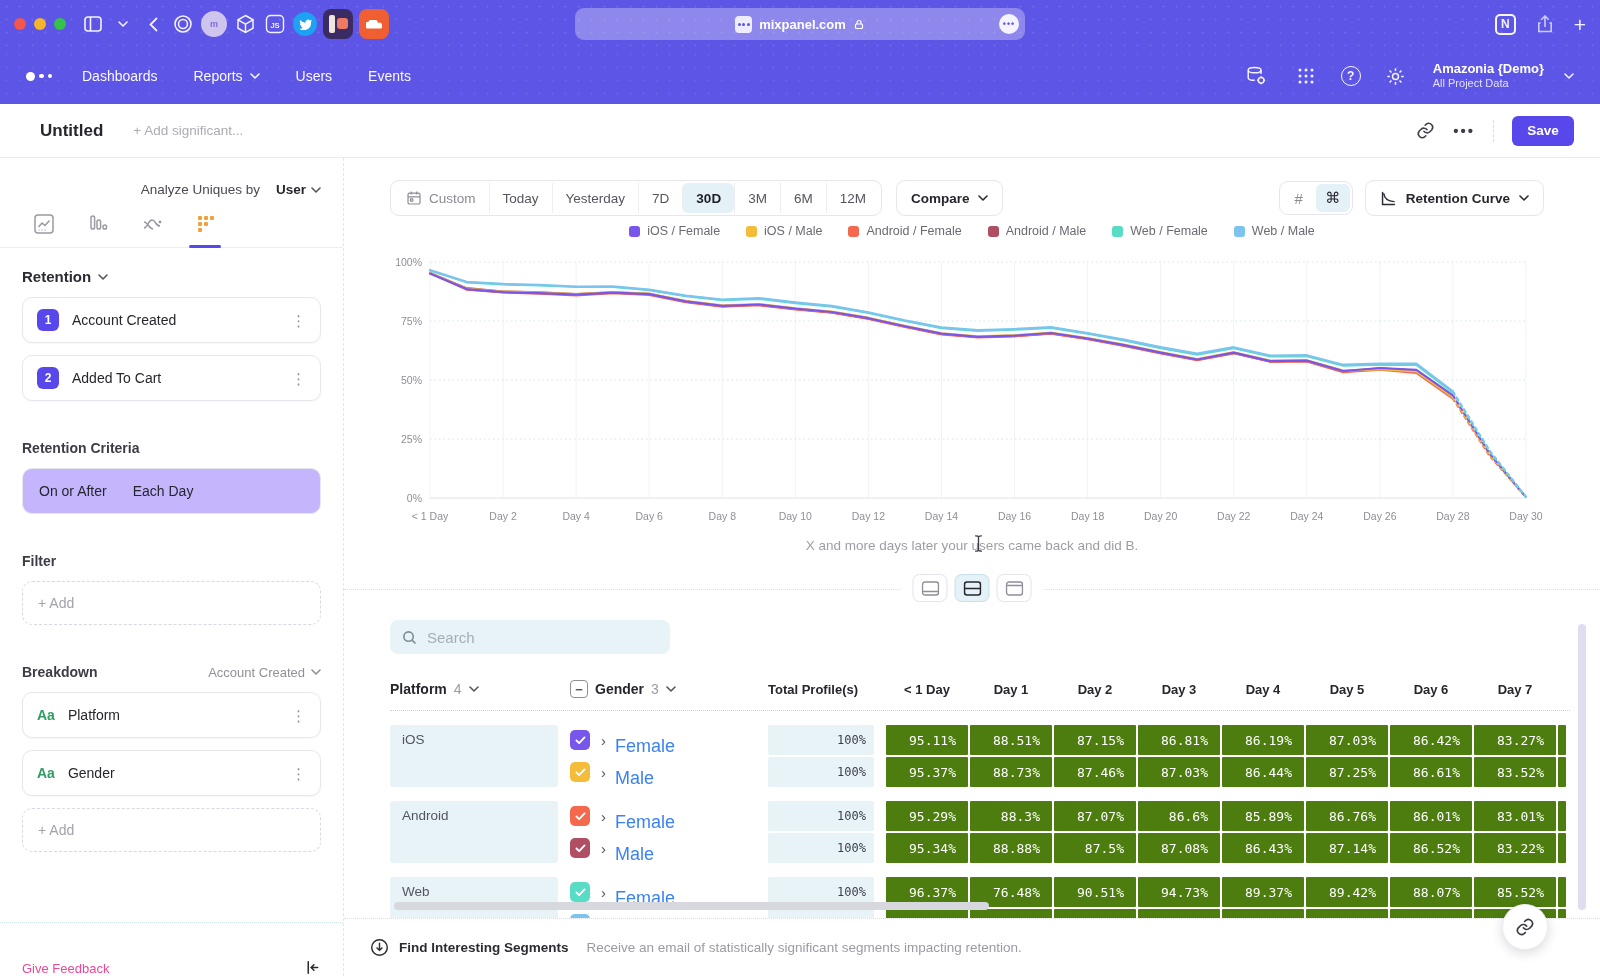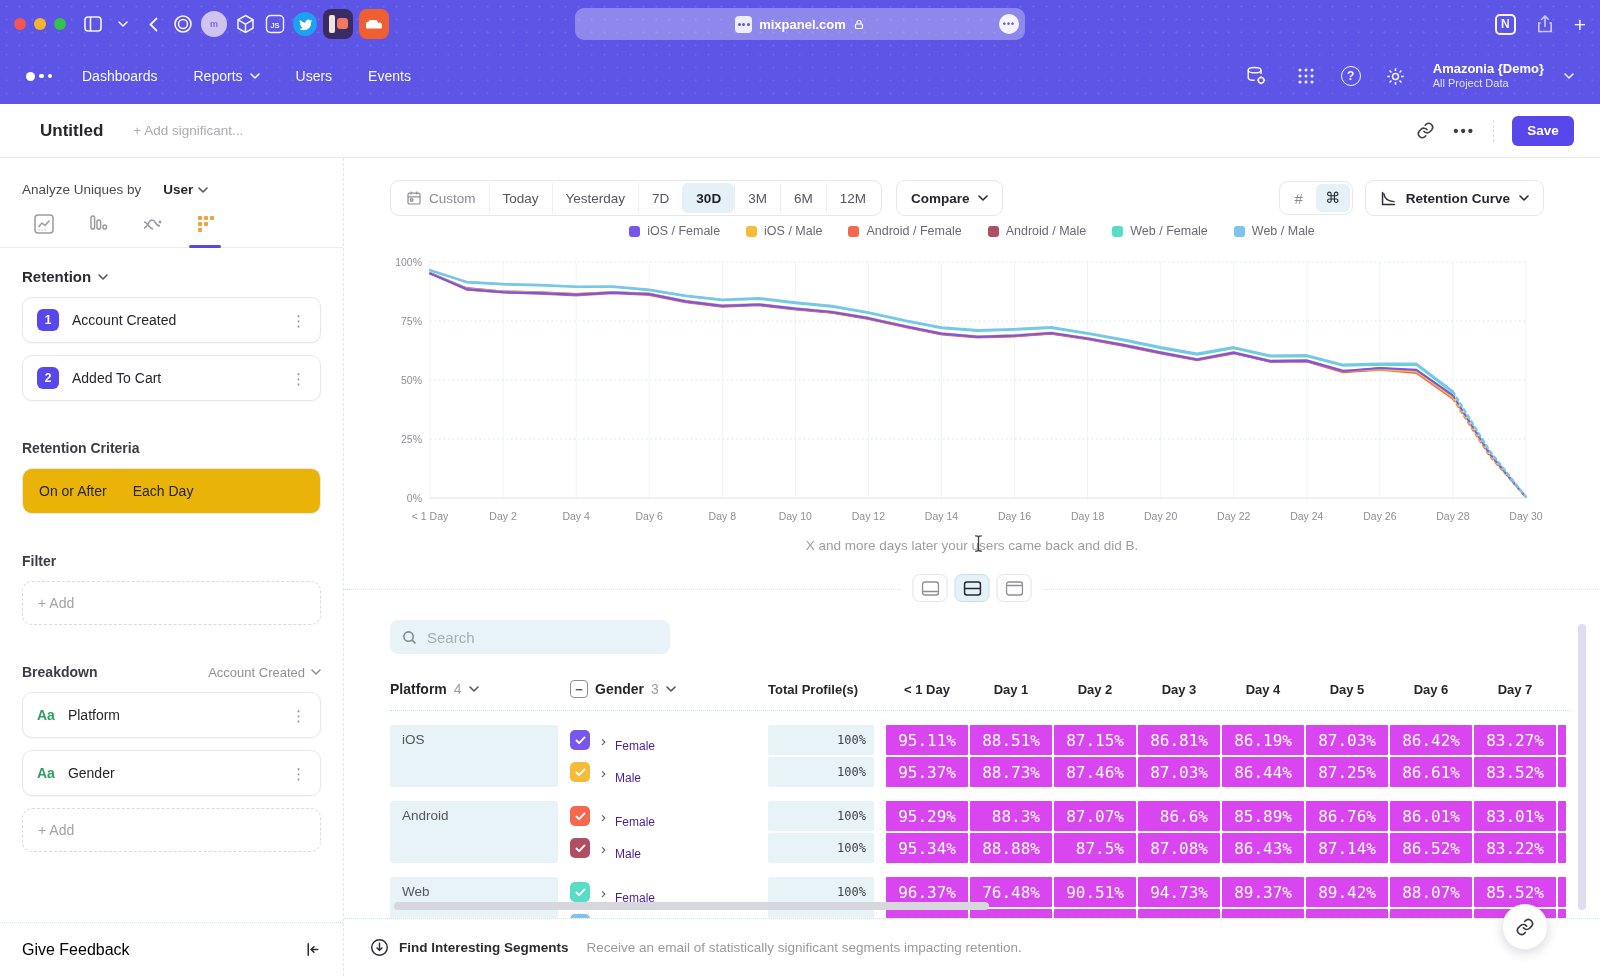--- a/index.html
+++ b/index.html
@@ -53,37 +53,37 @@
   .kebab-h { font-size:15px; letter-spacing:2px; font-weight:700; color:#3f3f4a; }
   .tdivider { width:1px; height:22px; border-left:1px dashed #dcdce4; }
   .save-btn { width:62px; height:30px; background:#5847eb; color:#fff; border:none; border-radius:6px; font-size:13.5px; font-weight:600; }
 
   
   .app-body { position:relative; display:flex; height:818px; }
   .sidebar { width:344px; border-right:1px dashed #dce8ee; position:relative; padding:0 22px; flex:none; }
   .content { flex:1; position:relative; }
 
   
-  .analyze-row { margin-top:24px; display:flex; align-items:center; gap:18px; font-size:13.5px; color:#4a4a55; }
+  .analyze-row { margin-top:24px; display:flex; align-items:center; gap:12px; font-size:13.5px; color:#4a4a55;justify-content:flex-end; }
   .analyze-row .val { font-weight:700; color:#26262e; margin-left:4px; display:flex; align-items:center; gap:5px; }
   .side-tabs { margin-top:16px; display:flex; gap:10px; border-bottom:1px solid #ececf1; padding-bottom:12px; margin-left:-22px; margin-right:-22px; padding-left:22px; }
   .side-tab { width:44px; display:flex; justify-content:center; position:relative; color:#9a9aa4; }
   .side-tab.active { color:#f0a13c; }
   .side-tab.active::after { content:''; position:absolute; bottom:-13px; left:5px; width:32px; height:3px; background:#5847eb; border-radius:2px; }
   .side-section-title { margin-top:20px; font-size:15px; font-weight:700; color:#2b2b33; display:flex; align-items:center; gap:7px; }
   .side-label { margin-top:39px; font-size:14px; font-weight:700; color:#3c3c46; display:flex; align-items:center; }
   .side-label .right-val { margin-left:auto; font-weight:400; font-size:13px; color:#90909a; display:flex; align-items:center; gap:6px; }
   .side-card { height:46px; border:1px solid #e7e7ee; border-radius:10px; background:#fff; display:flex; align-items:center; padding:0 14px; margin-top:12px; box-shadow:0 1px 2px rgba(20,20,40,0.04); }
   .badge { width:22px; height:22px; border-radius:6px; background:#5847eb; color:#fff; font-size:12px; font-weight:700; display:flex; align-items:center; justify-content:center; margin-right:13px; flex:none; }
   .card-label { font-size:14px; font-weight:500; color:#26262e; }
   .kebab { margin-left:auto; color:#8f8f9a; font-size:15px; line-height:1; }
   .aa { color:#2f9e63; font-weight:700; font-size:14px; margin-right:13px; }
-  .criteria-card { height:46px; border:1px solid #e7e7ee; border-radius:10px; background:#eab308; display:flex; align-items:center; gap:26px; padding:0 16px; margin-top:12px; font-size:14px; color:#26262e; }
+  .criteria-card { height:46px; border:1px solid #e7e7ee; border-radius:10px; background:#c4b5fd; display:flex; align-items:center; gap:26px; padding:0 16px; margin-top:12px; font-size:14px; color:#26262e; }
   .dashed-card { height:44px; border:1px dashed #d9d9e3; border-radius:10px; display:flex; align-items:center; padding:0 15px; color:#a3a3ad; font-size:14px; margin-top:12px; background:#fff; cursor:pointer; }
-  .sidebar-footer { position:absolute; left:0; right:0; bottom:0; height:54px; border-top:1px dotted #cfe3ec; display:flex; align-items:center; justify-content:space-between; padding:0 22px; font-size:16px; color:#000000; background:#fff; }
+  .sidebar-footer { position:absolute; left:0; right:0; bottom:0; height:54px; border-top:1px dotted #cfe3ec; display:flex; align-items:flex-end; justify-content:space-between; padding:0 22px; font-size:13px; color:#ec4899; background:#fff; }
 
   
   .controls-row { position:absolute; top:22px; left:46px; right:56px; display:flex; align-items:center; }
   .range-group { display:flex; align-items:center; border:1px solid #e6e6ec; border-radius:9px; background:#fff; height:36px; padding:0 2px; }
   .range-btn { height:30px; padding:0 13px; display:flex; align-items:center; gap:7px; font-size:13.5px; color:#55555f; background:transparent; border:none; border-left:1px solid #ededf2; border-radius:0; }
   .range-btn:first-child { border-left:none; color:#8b8b95; }
   .range-btn.selected { background:#e4f1f6; border-radius:6px; color:#1f1f28; font-weight:700;justify-content:center; }
   .compare-btn { margin-left:14px; height:36px; border:1px solid #e6e6ec; border-radius:9px; background:#fff; display:flex; align-items:center; gap:9px; padding:0 14px; font-size:13.5px; font-weight:600; color:#26262e; }
   .right-controls { margin-left:auto; display:flex; align-items:center; gap:12px; }
   .icon-toggle { display:flex; align-items:center; border:1px solid #e6e6ec; border-radius:9px; height:34px; padding:0 2px; background:#fff; }
@@ -120,24 +120,24 @@
   .day-head { width:82px; text-align:center; font-size:13px; font-weight:700; color:#26262e; white-space:nowrap; }
   .thead-line { border-bottom:1px dotted #bcd9e4; margin-top:8px; margin-right:30px; }
   #table-groups { margin-top:6px; }
   .tgroup { display:flex; margin-top:14px; }
   .platform-cell { width:168px; background:#e7f3f7; border-radius:3px; padding:7px 12px; font-size:13.5px; color:#55555f; flex:none; }
   .grows { display:flex; flex-direction:column; gap:2px; margin-left:12px; flex:1; }
   .trow { display:flex; height:30px; align-items:stretch; }
   .gender-cell { width:186px; display:flex; align-items:center; gap:9px; }
   .cbox { width:20px; height:20px; border-radius:5px; display:flex; align-items:center; justify-content:center; flex:none; cursor:pointer; }
   .gchev { color:#55555f; font-size:15px; cursor:pointer; margin-left:2px; }
-  .glabel { font-size:12px; color:#4c1d95;margin-top:12px; }
+  .glabel { font-size:18px; color:#3b82f6;margin-top:12px; }
   .total-cell { width:106px; margin-left:12px; background:#e7f3f7; border-radius:2px; display:flex; align-items:center; justify-content:flex-end; padding-right:8px; font-family:"DejaVu Sans Mono", monospace; font-size:12px; color:#3f3f4a; flex:none; }
   .vals { display:flex; gap:2px; margin-left:12px; }
-  .vcell { width:82px; background:#d946ef; color:#fff; font-family:"DejaVu Sans Mono", monospace; font-size:16px; display:flex; align-items:center; justify-content:flex-end; padding-right:12px; border-radius:1px; cursor:pointer; }
+  .vcell { width:82px; background:#4d7c0f; color:#fff; font-family:"DejaVu Sans Mono", monospace; font-size:13px; display:flex; align-items:center; justify-content:flex-end; padding-right:12px; border-radius:1px; cursor:pointer; }
   .vcell.sliver { width:8px; padding:0; }
   .hscroll { position:absolute; left:50px; bottom:8px; width:595px; height:8px; border-radius:4px; background:#d7d7de; }
   .vscroll { position:absolute; right:14px; top:4px; width:8px; height:286px; border-radius:4px; background:#dfddef; }
 
   
   .content-footer { position:absolute; left:0; right:0; bottom:0; height:58px; background:#fff; border-top:1px dotted #cfe3ec; display:flex; align-items:center; padding:0 26px; z-index:5; }
   .seg-title { display:flex; align-items:center; gap:10px; font-size:13.5px; font-weight:700; color:#2b2b33; }
   .seg-sub { margin-left:18px; font-size:13.5px; color:#9a9aa4; }
   .fab { position:absolute; right:52px; bottom:26px; width:46px; height:46px; border-radius:50%; background:#fff; border:1px solid #ededf2; box-shadow:0 3px 12px rgba(20,20,50,0.16); display:flex; align-items:center; justify-content:center; z-index:6; }
 </style>

